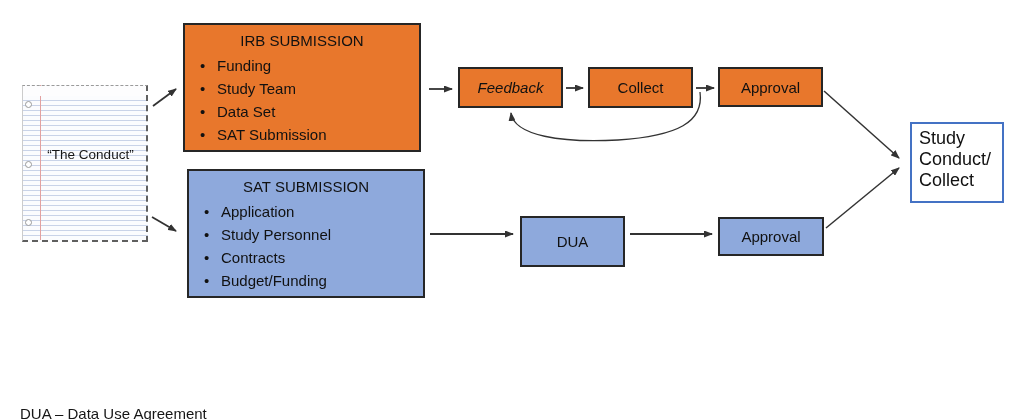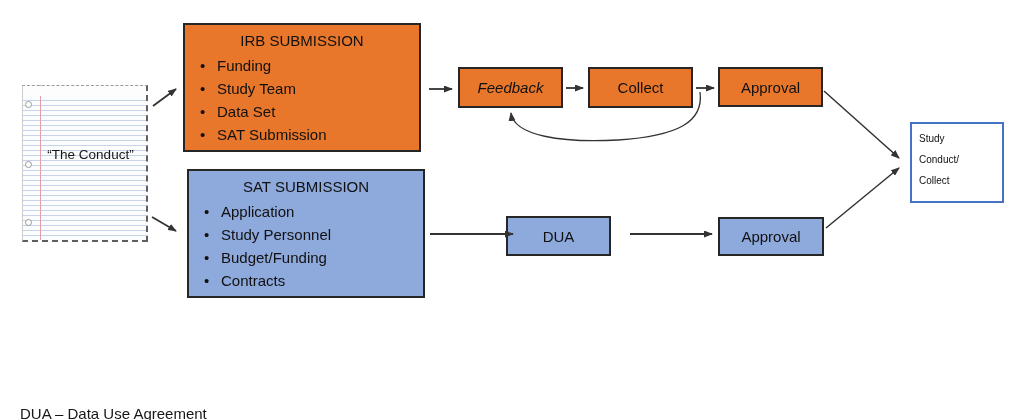--- a/index.html
+++ b/index.html
@@ -46,28 +46,28 @@
   .bullet-list li::before { content: "\2022"; position: absolute; left: 7px; }
 
   
   .small-box {
     position: absolute; display: flex; align-items: center; justify-content: center;
     font-size: 15px; border: 2px solid #262626; box-sizing: border-box;
   }
   .feedback-box     { left: 458px; top: 67px;  width: 105px; height: 41px; }
   .resubmit-box     { left: 588px; top: 67px;  width: 105px; height: 41px; }
   .approval-irb-box { left: 718px; top: 67px;  width: 105px; height: 40px; }
-  .dua-box          { left: 506px; top: 216px; width: 105px; height: 40px; }
+  .dua-box          { left: 520px; top: 216px; width: 105px; height: 51px; }
   .approval-sat-box { left: 718px; top: 217px; width: 106px; height: 39px; }
 
   
   .outcome-box {
     position: absolute; left: 910px; top: 122px; width: 94px; height: 81px;
     background: #ffffff; border: 2px solid #4472C4; box-sizing: border-box;
-    font-size: 10px; line-height: 21px; padding: 4px 0 0 7px;
+    font-size: 18px; line-height: 21px; padding: 4px 0 0 7px;
   }
   .outcome-line { display: block; }
 
   
   .legend {
     position: absolute; left: 20px; top: 356px;
     font-size: 15px; line-height: 23px; white-space: pre-wrap; color: #161616;
   }
 
   
@@ -93,22 +93,22 @@
       <li>Data Set</li>
       <li>SAT Submission</li>
     </ul>
   </div>
 
   <div class="big-box sat-box" style="background-color: rgb(142, 169, 220); border-color: rgb(38, 38, 38);">
     <div class="big-box-title">SAT SUBMISSION</div>
     <ul class="bullet-list">
       <li>Application</li>
       <li>Study Personnel</li>
+      <li>Contracts</li>
       <li>Budget/Funding</li>
-      <li>Contracts</li>
     </ul>
   </div>
 
   <div class="small-box feedback-box" style="background-color: rgb(232, 119, 44); border-color: rgb(38, 38, 38); font-style: italic;">
     <span>Feedback</span>
   </div>
   <div class="small-box resubmit-box" style="background-color: rgb(232, 119, 44); border-color: rgb(38, 38, 38);">
     <span>Collect</span>
   </div>
   <div class="small-box approval-irb-box" style="background-color: rgb(232, 119, 44); border-color: rgb(38, 38, 38);">

